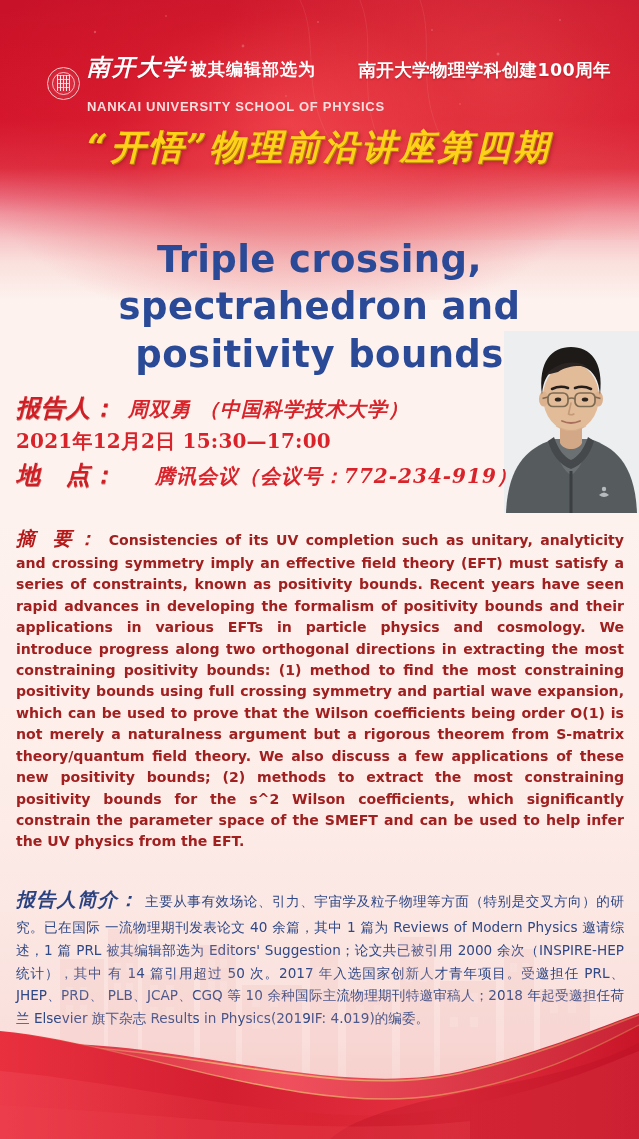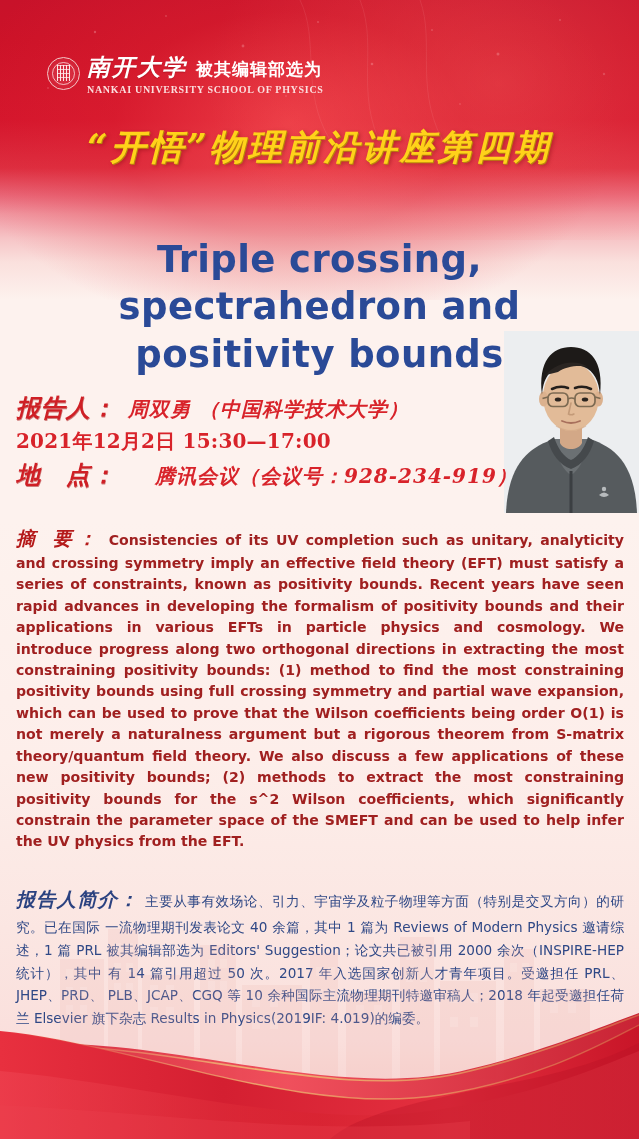--- a/index.html
+++ b/index.html
@@ -103,45 +103,45 @@
     content: "";
     position: absolute;
     left: 8.5px; top: 7px;
     width: 13px; height: 16px;
     background:
       repeating-linear-gradient(to right, rgba(255,240,240,.95) 0 1.2px, transparent 1.2px 3px),
       repeating-linear-gradient(to bottom, rgba(255,240,240,.75) 0 1.2px, transparent 1.2px 4px);
   }
   .logo-text { display: flex; flex-direction: column; }
   .logo-cn {
-    display: flex; align-items: baseline; gap: 9px;
+    display: flex; align-items: baseline; gap: 3px;
     color: #ffffff;
     white-space: nowrap;
   }
   .logo-cn-main {
     font-family: "DejaVu Serif", serif;
     font-size: 23px;
     font-weight: 700;
     font-style: italic;
     letter-spacing: 2px;
     text-shadow: 0 1px 1px rgba(120,0,10,.35);
   }
   .logo-cn-sub {
     font-family: "DejaVu Sans", sans-serif;
     font-size: 17px;
     font-weight: 700;
     letter-spacing: 1px;
   }
   .logo-en {
     color: #fbdede;
-    font-family: Liberation Serif, serif;
-    font-size: 10px;
+    font-family: Liberation Sans, sans-serif;
+    font-size: 13px;
     font-weight: 700;
     letter-spacing: .7px;
-    margin-top: 1px;
+    margin-top: 16px;
     white-space: nowrap;
   }
   .anniv {
     position: absolute;
     right: 28px; top: 58px;
     color: #ffffff;
     font-family: "DejaVu Sans", sans-serif;
     font-size: 17.5px;
     font-weight: 700;
     letter-spacing: .4px;
@@ -308,20 +308,21 @@
     <div class="logo-block">
       <div class="logo-seal"></div>
       <div class="logo-text">
         <div class="logo-cn">
           <span class="logo-cn-main">南开大学</span>
           <span class="logo-cn-sub">被其编辑部选为</span>
         </div>
         <div class="logo-en">NANKAI UNIVERSITY SCHOOL OF PHYSICS</div>
       </div>
     </div>
+    <div class="anniv">南开大学物理学科创建100周年</div>
   </div>
 
   <div class="series">“开悟”物理前沿讲座第四期</div>
 
   <div class="title">Triple crossing, spectrahedron and positivity bounds</div>
 
   <div class="portrait">
     <svg width="135" height="182" viewBox="0 0 135 182">
       <rect x="0" y="0" width="135" height="182" fill="#f2f3f3"></rect>
       <rect x="0" y="0" width="135" height="182" fill="#eceef0"></rect>
@@ -373,21 +374,21 @@
   <div class="meta">
     <div class="meta-row r1">
       <span class="meta-label">报告人：</span>
       <span class="meta-value italic-cn">周双勇 （中国科学技术大学）</span>
     </div>
     <div class="meta-row r2">
       <span class="meta-value">2021年12月2日 15:30—17:00</span>
     </div>
     <div class="meta-row r3">
       <span class="meta-label">地　点：</span>
-      <span class="meta-value italic-cn">腾讯会议（会议号：928-234-919）</span>
+      <span class="meta-value italic-cn">腾讯会议（会议号：772-234-919）</span>
     </div>
   </div>
 
   <div class="abstract">
     <span class="abstract-label">摘 要：</span><span>Consistencies of its UV completion such as unitary, analyticity and crossing symmetry imply an effective field theory (EFT) must satisfy a series of constraints, known as positivity bounds. Recent years have seen rapid advances in developing the formalism of positivity bounds and their applications in various EFTs in particle physics and cosmology. We introduce progress along two orthogonal directions in extracting the most constraining positivity bounds: (1) method to find the most constraining positivity bounds using full crossing symmetry and partial wave expansion, which can be used to prove that the Wilson coefficients being order O(1) is not merely a naturalness argument but a rigorous theorem from S-matrix theory/quantum field theory. We also discuss a few applications of these new positivity bounds; (2) methods to extract the most constraining positivity bounds for the s^2 Wilson coefficients, which significantly constrain the parameter space of the SMEFT and can be used to help infer the UV physics from the EFT.</span>
   </div>
 
   <div class="bio">
     <span class="bio-label">报告人简介：</span><span>主要从事有效场论、引力、宇宙学及粒子物理等方面（特别是交叉方向）的研究。已在国际 一流物理期刊发表论文 40 余篇，其中 1 篇为 Reviews of Modern Physics 邀请综述，1 篇 PRL 被其编辑部选为 Editors' Suggestion；论文共已被引用 2000 余次（INSPIRE-HEP 统计），其中 有 14 篇引用超过 50 次。2017 年入选国家创新人才青年项目。受邀担任 PRL、JHEP、PRD、 PLB、JCAP、CGQ 等 10 余种国际主流物理期刊特邀审稿人；2018 年起受邀担任荷兰 Elsevier 旗下杂志 Results in Physics(2019IF: 4.019)的编委。</span>
   </div>

